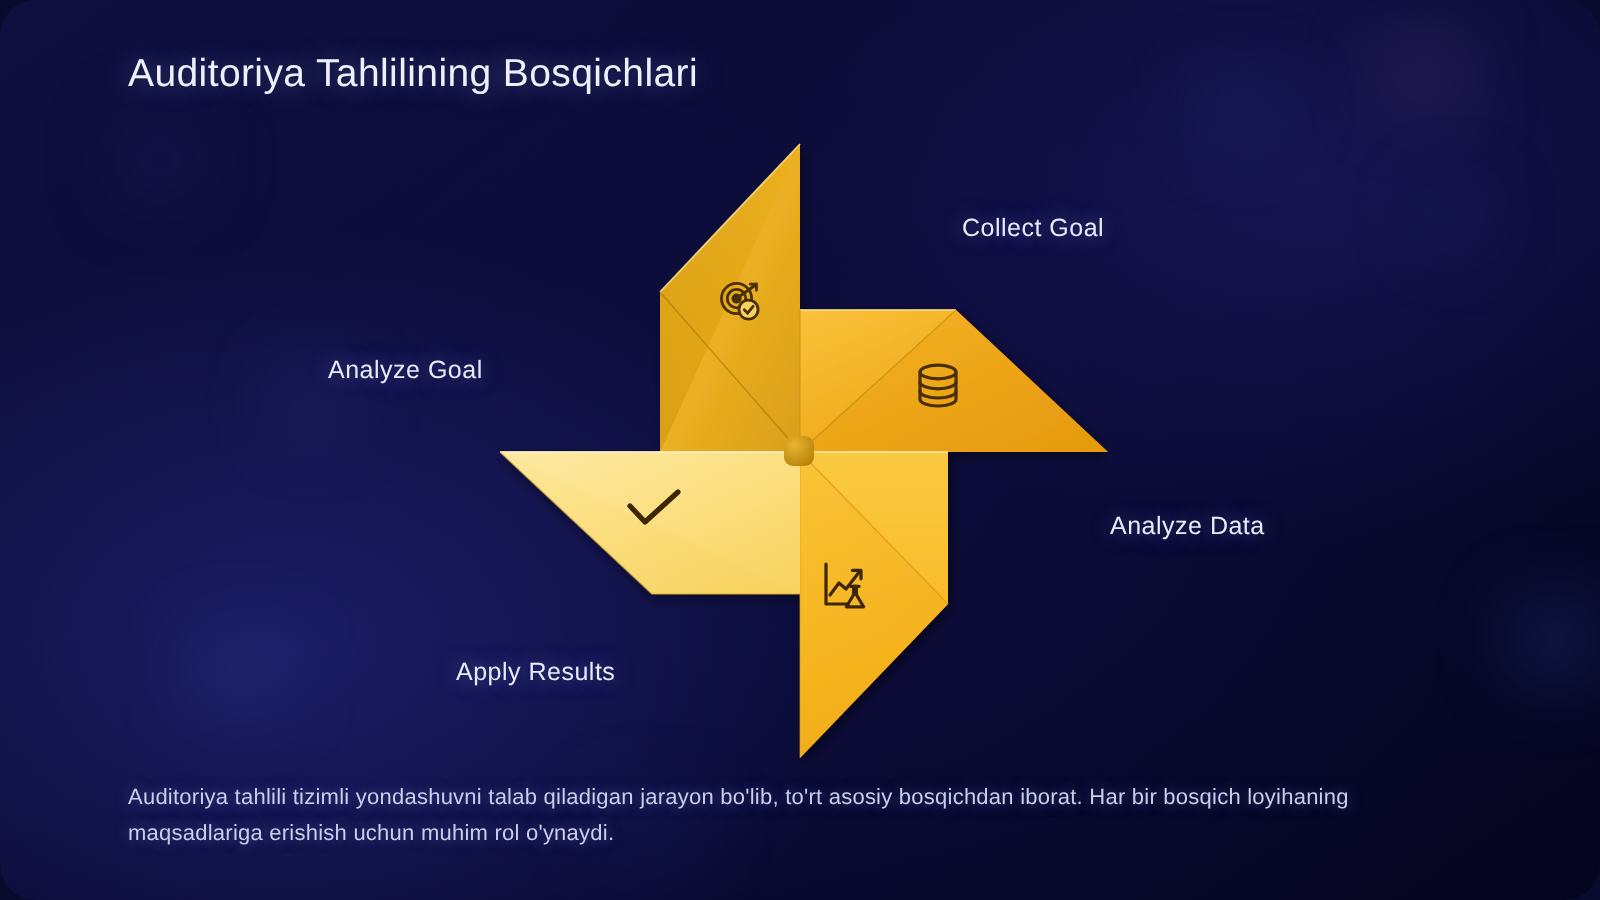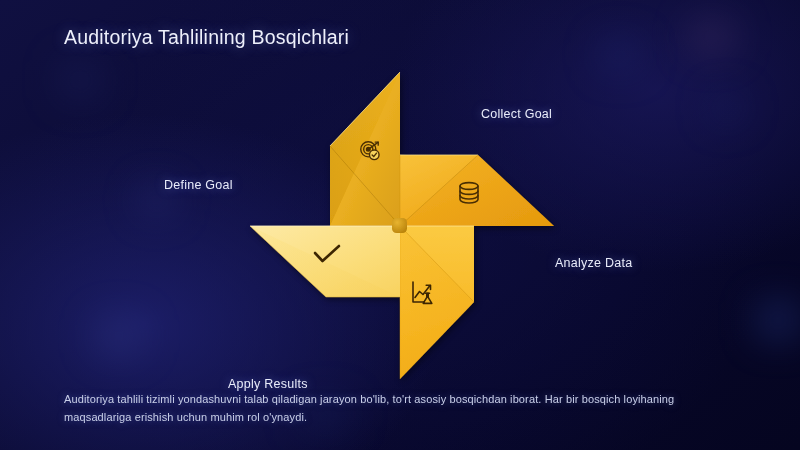--- a/index.html
+++ b/index.html
@@ -8,20 +8,21 @@
     font-family:"Liberation Sans", sans-serif;
     background:#0a0a2e;
   }
   #stage{
     position:relative;width:800px;height:450px;overflow:hidden;
     background:
       radial-gradient(ellipse 420px 300px at 18% 72%, rgba(30,32,110,0.85) 0%, rgba(10,10,46,0) 70%),
       radial-gradient(ellipse 380px 260px at 82% 20%, rgba(26,24,92,0.75) 0%, rgba(10,10,46,0) 70%),
       radial-gradient(ellipse 500px 400px at 50% 50%, rgba(16,16,72,0.6) 0%, rgba(6,6,36,0) 75%),
       linear-gradient(145deg,#101041 0%,#0b0b33 38%,#07072a 72%,#050520 100%);
+    border-radius: 18px;
   }
   
   .bgblob{position:absolute;filter:blur(18px);opacity:.55;border-radius:6px;pointer-events:none;}
   .b1{left:96px;top:318px;width:46px;height:36px;background:#2a2f7a;}
   .b2{left:140px;top:186px;width:34px;height:28px;background:#262b72;}
   .b3{left:690px;top:20px;width:44px;height:34px;background:#3a2a5e;}
   .b4{left:712px;top:95px;width:30px;height:26px;background:#1b2060;}
   .b5{left:600px;top:40px;width:40px;height:30px;background:#1d2268;}
   .b6{left:756px;top:300px;width:44px;height:40px;background:#1d2c6e;}
   .b7{left:60px;top:60px;width:40px;height:40px;background:#191d55;}
@@ -41,21 +42,21 @@
   }
   svg#pinwheel{position:absolute;left:0;top:0;width:800px;height:450px;}
   .lbl{
     position:absolute;font-size:12.5px;color:#e9ecfa;font-weight:400;
     letter-spacing:.25px;white-space:nowrap;
     text-shadow:0 0 10px rgba(140,160,255,.5);
   }
   #lbl-define{left:164px;top:178px;}
   #lbl-collect{left:481px;top:107px;}
   #lbl-analyze{left:555px;top:256px;}
-  #lbl-apply{left:228px;top:329px;margin-top:48px;}
+  #lbl-apply{left:228px;top:329px;}
 </style>
 </head>
 <body>
 
 <div id="stage">
 
   <div class="bgblob b1"></div>
   <div class="bgblob b2"></div>
   <div class="bgblob b3"></div>
   <div class="bgblob b4"></div>
@@ -174,19 +175,19 @@
 
         <g transform="translate(314,245)" stroke="#3d2604" fill="none" stroke-width="2.6" stroke-linecap="round" stroke-linejoin="round">
           <path d="M1 8 L8.5 16 L25 1"></path>
         </g>
       </g>
 
       <rect x="392" y="218" width="15" height="15" rx="4.5" ry="4.5" fill="url(#gHub)"></rect>
     </g>
   </svg>
 
-  <div class="lbl" id="lbl-define">Define Goal</div>
+  <div class="lbl" id="lbl-define">Analyze Goal</div>
   <div class="lbl" id="lbl-collect">Collect Goal</div>
   <div class="lbl" id="lbl-analyze">Analyze Data</div>
   <div class="lbl" id="lbl-apply">Apply Results</div>
 
   <div id="caption">Auditoriya tahlili tizimli yondashuvni talab qiladigan jarayon bo'lib, to'rt asosiy bosqichdan iborat. Har bir bosqich loyihaning maqsadlariga erishish uchun muhim rol o'ynaydi.</div>
 </div>
 
 </body></html>

